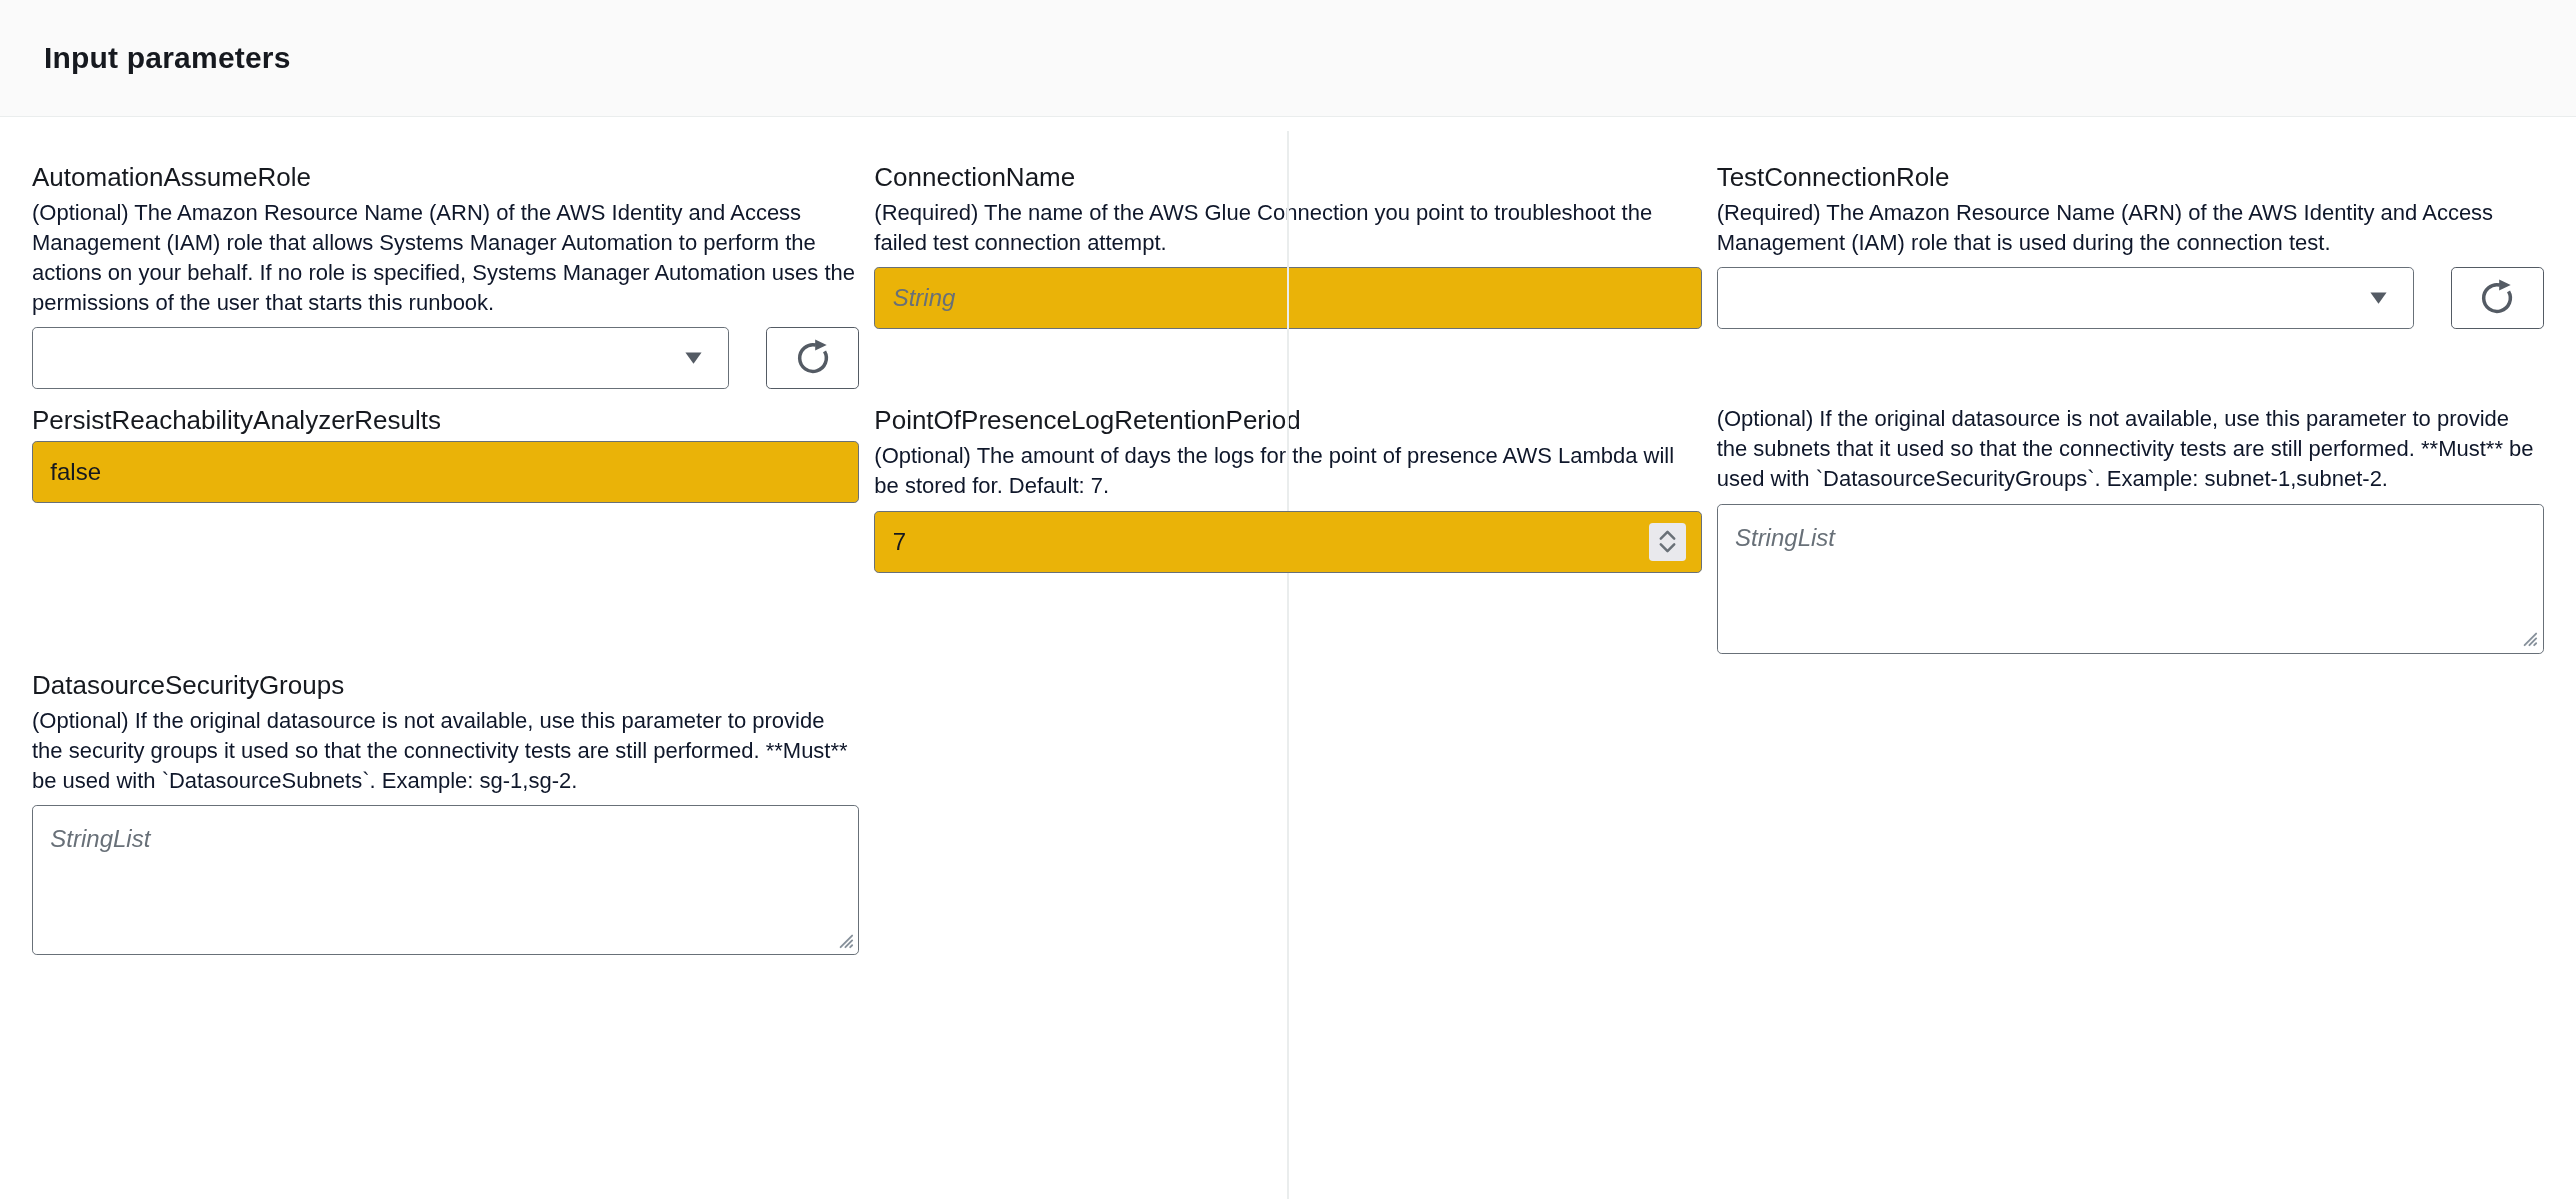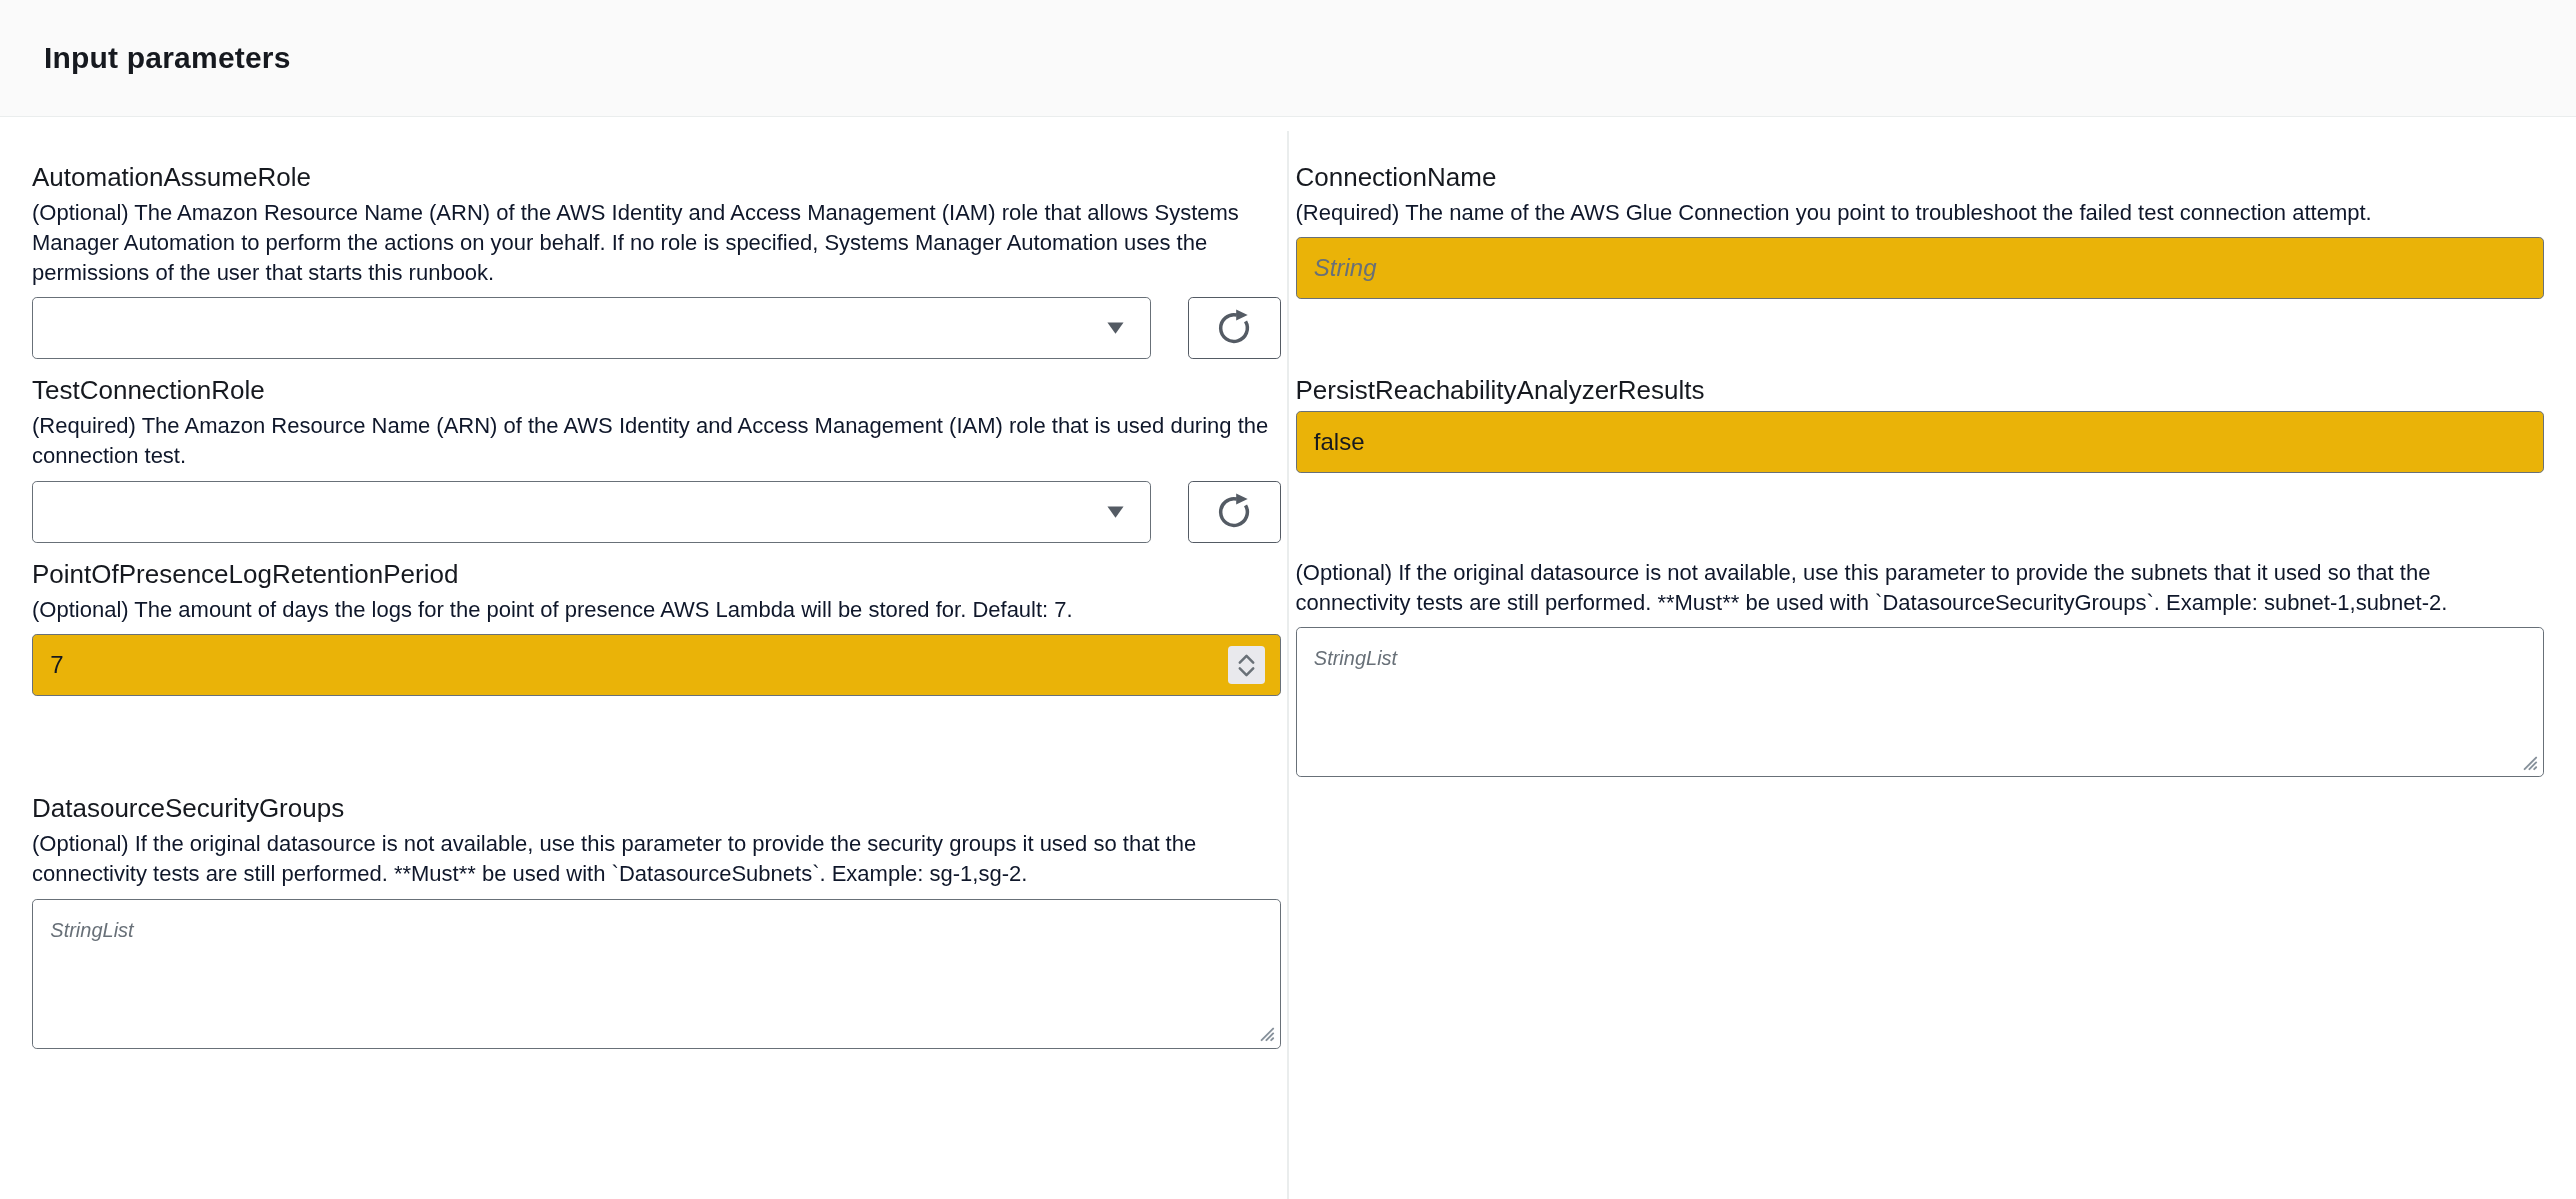--- a/index.html
+++ b/index.html
@@ -11,21 +11,21 @@
   .page-header {
     height:117px; background:#fafafa; border-bottom:1.9px solid #eaeded;
     display:flex; align-items:center; padding:0 44px;
   }
   .page-title { font-size:30px; font-weight:700; color:#16191f; letter-spacing:0.2px; }
   .content { position:relative; height:1082px; padding:44px 32px 0 32px; }
   .v-divider {
     position:absolute; left:1287px; top:13.5px; bottom:0; width:1.9px; background:#eaeded;
   }
   .form-grid {
-    display:grid; grid-template-columns:1fr 1fr; column-gap:41px; row-gap:44px;gap:15px;
+    display:grid; grid-template-columns:1fr 1fr 1fr; column-gap:41px; row-gap:44px;gap:15px;
   }
   .field-label { font-size:26px; line-height:33px; color:#16191f; margin-bottom:3.8px; }
   .field-desc  { font-size:22px; line-height:30px; color:#0f172a; margin-bottom:9.6px; }
   .control-row { display:flex; align-items:stretch; }
   .select {
     position:relative; flex:1; height:62px; background:#fff;
     border:1.9px solid #687078; border-radius:4.8px; cursor:pointer;
   }
   .caret { position:absolute; right:25px; top:50%; transform:translateY(-50%); display:flex; }
   .refresh-btn {
@@ -43,21 +43,21 @@
   .num-wrap { position:relative; }
   .stepper {
     position:absolute; right:15.4px; top:50%; transform:translateY(-50%);
     width:37px; height:38px; background:#e9e9ed; border-radius:3.8px;
     display:flex; align-items:center; justify-content:center; cursor:pointer;
   }
   .ta-wrap { position:relative; }
   .ta {
     display:block; width:100%; height:150px; background:#fff;
     border:1.9px solid #687078; border-radius:4.8px;
-    padding:19px 17.3px; font-size:20px; font-family:inherit; color:#16191f;
+    padding:19px 17.3px; font-size:24px; font-family:inherit; color:#16191f;
     resize:none; overflow:hidden;
   }
   .resize-grip { position:absolute; right:4.8px; bottom:5.8px; display:flex; cursor:nwse-resize; }
 </style>
 </head>
 <body>
 
 <div class="page">
 
   <header class="page-header">

